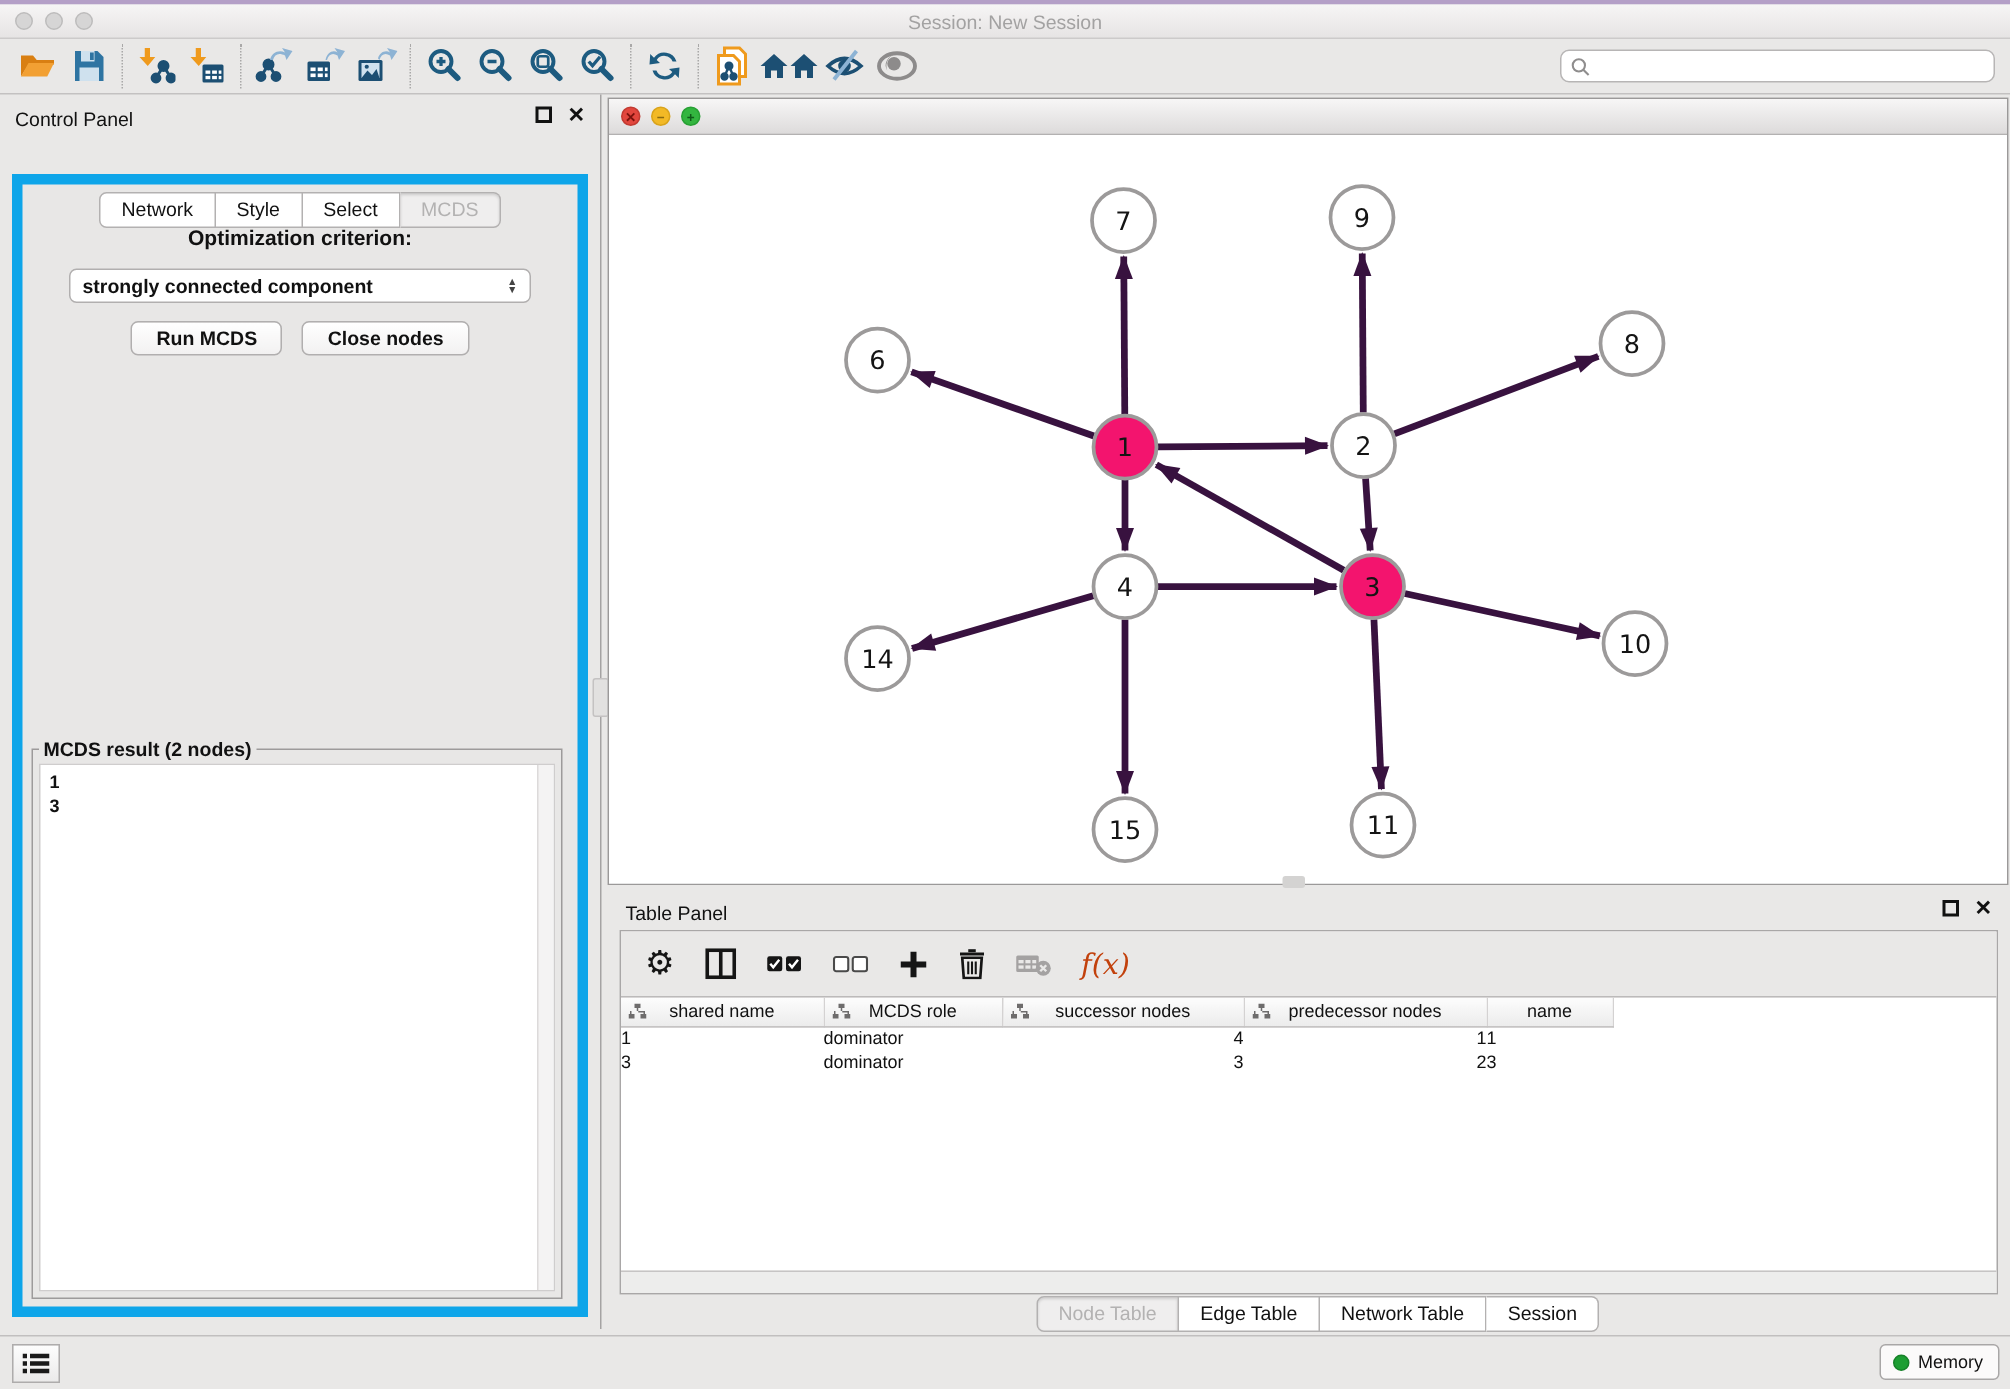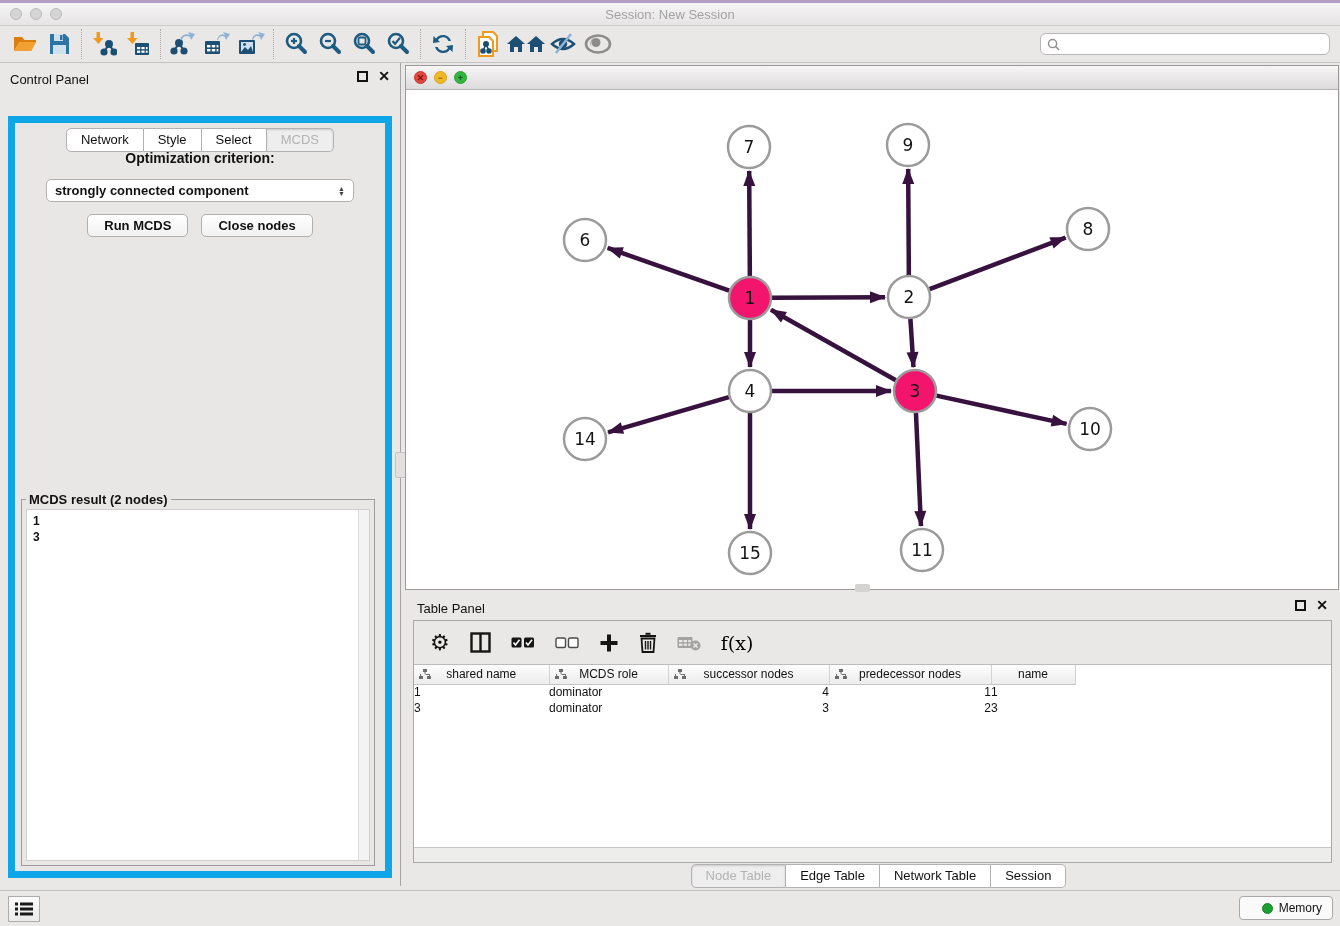--- a/index.html
+++ b/index.html
@@ -108,21 +108,21 @@
   .tp-frame {
     position:absolute; left:8px; right:8px; top:25px; bottom:25px;
     border:1px solid #a9a7a7; background:#fff;
   }
   .tp-toolbar {
     height:44px; background:#e9e8e7; border-bottom:1px solid #bcbaba;
     display:flex; align-items:center; gap:20px; padding:0 0 0 16px;
   }
   .tp-ico { display:flex; align-items:center; justify-content:center; }
   .gear-glyph { font-family:"DejaVu Sans",sans-serif; font-size:22px; color:#151515; line-height:20px; }
-  .fx-glyph { font-family:"DejaVu Serif",serif; font-size:19px; color:#000000; }
+  .fx-glyph { font-family:"DejaVu Serif",serif; font-style:italic; font-size:19px; color:#c2410c; }
   .grid-table { border-collapse:collapse; table-layout:fixed; font-size:12px; }
   .grid-table th {
     height:19px; background:linear-gradient(#fdfdfd,#ececec);
     border-right:1px solid #d4d2d2; border-bottom:1px solid #c6c4c4;
     font-weight:normal; font-size:12px; position:relative; text-align:center;
   }
   .grid-table th .sort-ico { position:absolute; left:5px; top:4px; }
   .grid-table td { height:16px; padding:0; border:none; }
   .cell-l { text-align:left; padding-left:8px; }
   .cell-l2 { text-align:left; padding-left:7px; }
@@ -135,21 +135,21 @@
   .statusbar {
     position:absolute; left:0; bottom:0; right:0; height:36px;
     background:#e9e8e7; border-top:1px solid #c1bfbf;
   }
   .list-btn {
     position:absolute; left:8px; top:5px; width:32px; height:26px;
     background:linear-gradient(#fdfdfd,#ebeaea); border:1px solid #aeacac;
     display:flex; align-items:center; justify-content:center;
   }
   .memory-btn {
-    position:absolute; right:7px; top:5px; height:24px; padding:0 10px 0 22px;
+    position:absolute; right:7px; top:5px; height:24px; padding:0 10px 0 8px;
     background:#fbfafa; border:1px solid #a9a7a7; border-radius:4px;
     display:flex; align-items:center; gap:6px; font-size:12px;
   }
   .mem-dot { width:11px; height:11px; border-radius:50%; background:#1d9e33; border:1px solid #178229; }
 </style>
 </head>
 <body>
 
 <div class="accent-strip"></div>
 <div class="titlebar">

